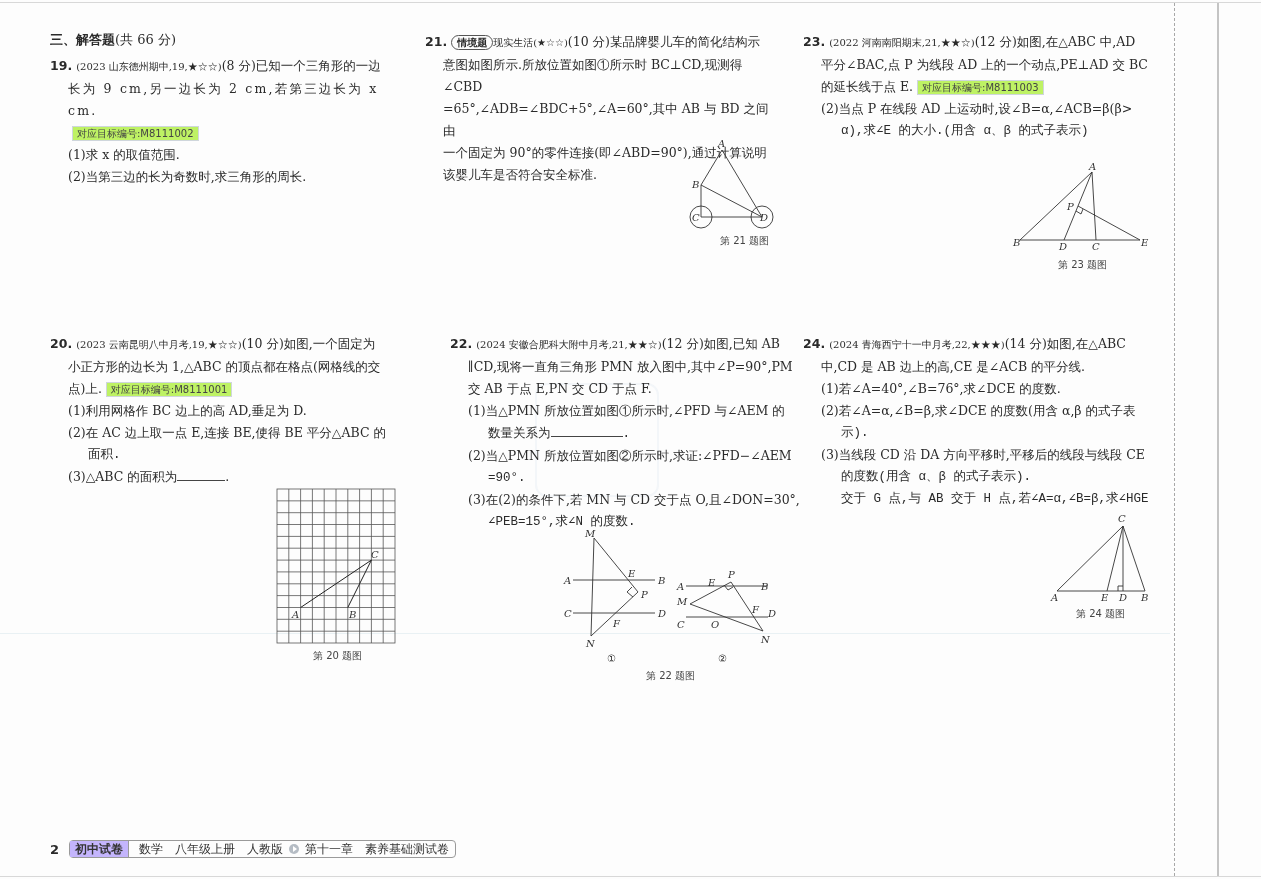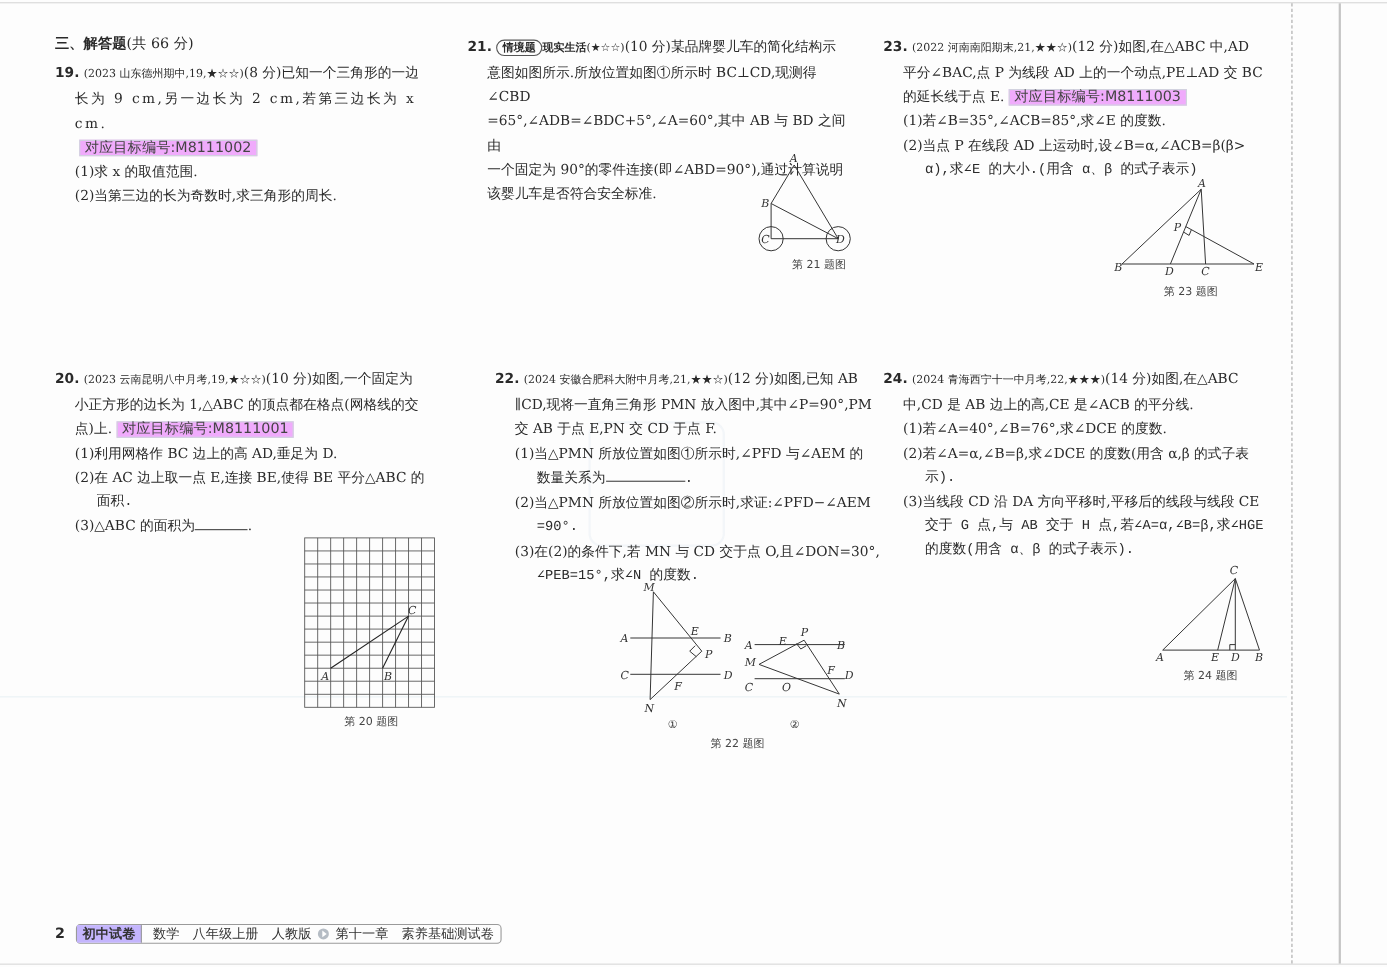--- a/index.html
+++ b/index.html
@@ -17,29 +17,29 @@
   }
   .hline-bg { position:absolute; left:0; top:633px; width:1170px; height:1px; background:#e9f1f4; }
 
   .q { position:absolute; font-size:12.5px; line-height:22px; }
   .q .num { font-weight:bold; font-family:"DejaVu Sans", sans-serif; }
   .q .src { font-size:10px; }
   .q p { margin:0; }
   .q .indent { padding-left:18px; }
   .q .indent2 { padding-left:38px;font-family:Liberation Mono, monospace; }
   .chip {
-    display:inline-block; font-size:13px; line-height:13px; padding:0 4px;
-    border:1px solid #cfd6dc; background:#f0abfc; color:#444; margin-left:4px; vertical-align:middle;
+    display:inline-block; font-size:10px; line-height:13px; padding:0 4px;
+    border:1px solid #cfd6dc; background:#bef264; color:#444; margin-left:4px; vertical-align:middle;
     font-family:"DejaVu Sans", sans-serif;
   }
   .tag {
     display:inline-block; font-size:10px; line-height:13px; padding:0 5px;
     border:1px solid #555; border-radius:8px; font-family:"DejaVu Sans", sans-serif; font-weight:bold;
   }
-  .tag2 { font-size:10px; font-weight:bold; font-family:"DejaVu Sans", sans-serif; }
+  .tag2 { font-size:10px; font-weight:normal; font-family:"DejaVu Sans", sans-serif; }
   .blank { display:inline-block; border-bottom:1px solid #444; height:14px; vertical-align:baseline; }
   .section-title { position:absolute; left:50px; top:31px; font-size:13px; font-weight:bold; font-family:"DejaVu Sans", sans-serif; }
   .section-title span.pts { font-weight:normal; font-family:"DejaVu Serif", serif; }
 
   .fig { position:absolute; }
   .fig svg text { font-family:"DejaVu Serif", serif; font-style:italic; font-size:10px; fill:#333; }
   .caption { position:absolute; font-size:10px; color:#444; font-family:"DejaVu Sans", sans-serif; }
 
   .footer { position:absolute; left:50px; top:840px; font-family:"DejaVu Sans", sans-serif; font-size:12px; display:flex; align-items:center; }
   .footer .page { font-weight:bold; font-size:13px; margin-right:10px; }
@@ -203,21 +203,20 @@
     <text x="49" y="135" style="font-style:normal;">①</text>
     <text x="160" y="135" style="font-style:normal;">②</text>
   </svg>
 </div>
 <div class="caption" style="left:646px; top:669px;">第 22 题图</div>
 
 <div class="q" style="left:803px; top:31px; width:355px;">
   <p><span class="num">23.</span> <span class="src">(2022 河南南阳期末,21,★★☆)</span><span>(12 分)</span><span>如图,在△ABC 中,AD</span></p>
   <p class="indent">平分∠BAC,点 P 为线段 AD 上的一个动点,PE⊥AD 交 BC</p>
   <p class="indent"><span>的延长线于点 E.</span><span class="chip">对应目标编号:M8111003</span></p>
-  <p class="indent">(1)若∠B=35°,∠ACB=85°,求∠E 的度数.</p>
   <p class="indent">(2)当点 P 在线段 AD 上运动时,设∠B=α,∠ACB=β(β&gt;</p>
   <p class="indent2">α),求∠E 的大小.(用含 α、β 的式子表示)</p>
 </div>
 
 <div class="fig" style="left:1010px; top:160px;">
   <svg width="150" height="95" viewBox="0 0 150 95">
     <g stroke="#333" stroke-width="0.9" fill="none">
       <line x1="10" y1="80" x2="130" y2="80"></line>
       <line x1="10" y1="80" x2="82" y2="12"></line>
       <line x1="82" y1="12" x2="54" y2="80"></line>
@@ -235,22 +234,22 @@
 </div>
 <div class="caption" style="left:1058px; top:258px;">第 23 题图</div>
 
 <div class="q" style="left:803px; top:333px; width:355px;">
   <p><span class="num">24.</span> <span class="src">(2024 青海西宁十一中月考,22,★★★)</span><span>(14 分)</span><span>如图,在△ABC</span></p>
   <p class="indent">中,CD 是 AB 边上的高,CE 是∠ACB 的平分线.</p>
   <p class="indent">(1)若∠A=40°,∠B=76°,求∠DCE 的度数.</p>
   <p class="indent">(2)若∠A=α,∠B=β,求∠DCE 的度数(用含 α,β 的式子表</p>
   <p class="indent2">示).</p>
   <p class="indent">(3)当线段 CD 沿 DA 方向平移时,平移后的线段与线段 CE</p>
+  <p class="indent2">的度数(用含 α、β 的式子表示).</p>
   <p class="indent2">交于 G 点,与 AB 交于 H 点,若∠A=α,∠B=β,求∠HGE</p>
-  <p class="indent2">的度数(用含 α、β 的式子表示).</p>
 </div>
 
 <div class="fig" style="left:1045px; top:510px;">
   <svg width="110" height="95" viewBox="0 0 110 95">
     <g stroke="#333" stroke-width="0.9" fill="none">
       <line x1="12" y1="81" x2="100" y2="81"></line>
       <line x1="12" y1="81" x2="78" y2="16"></line>
       <line x1="78" y1="16" x2="100" y2="81"></line>
       <line x1="78" y1="16" x2="62" y2="81"></line>
       <line x1="78" y1="16" x2="78" y2="81"></line>

